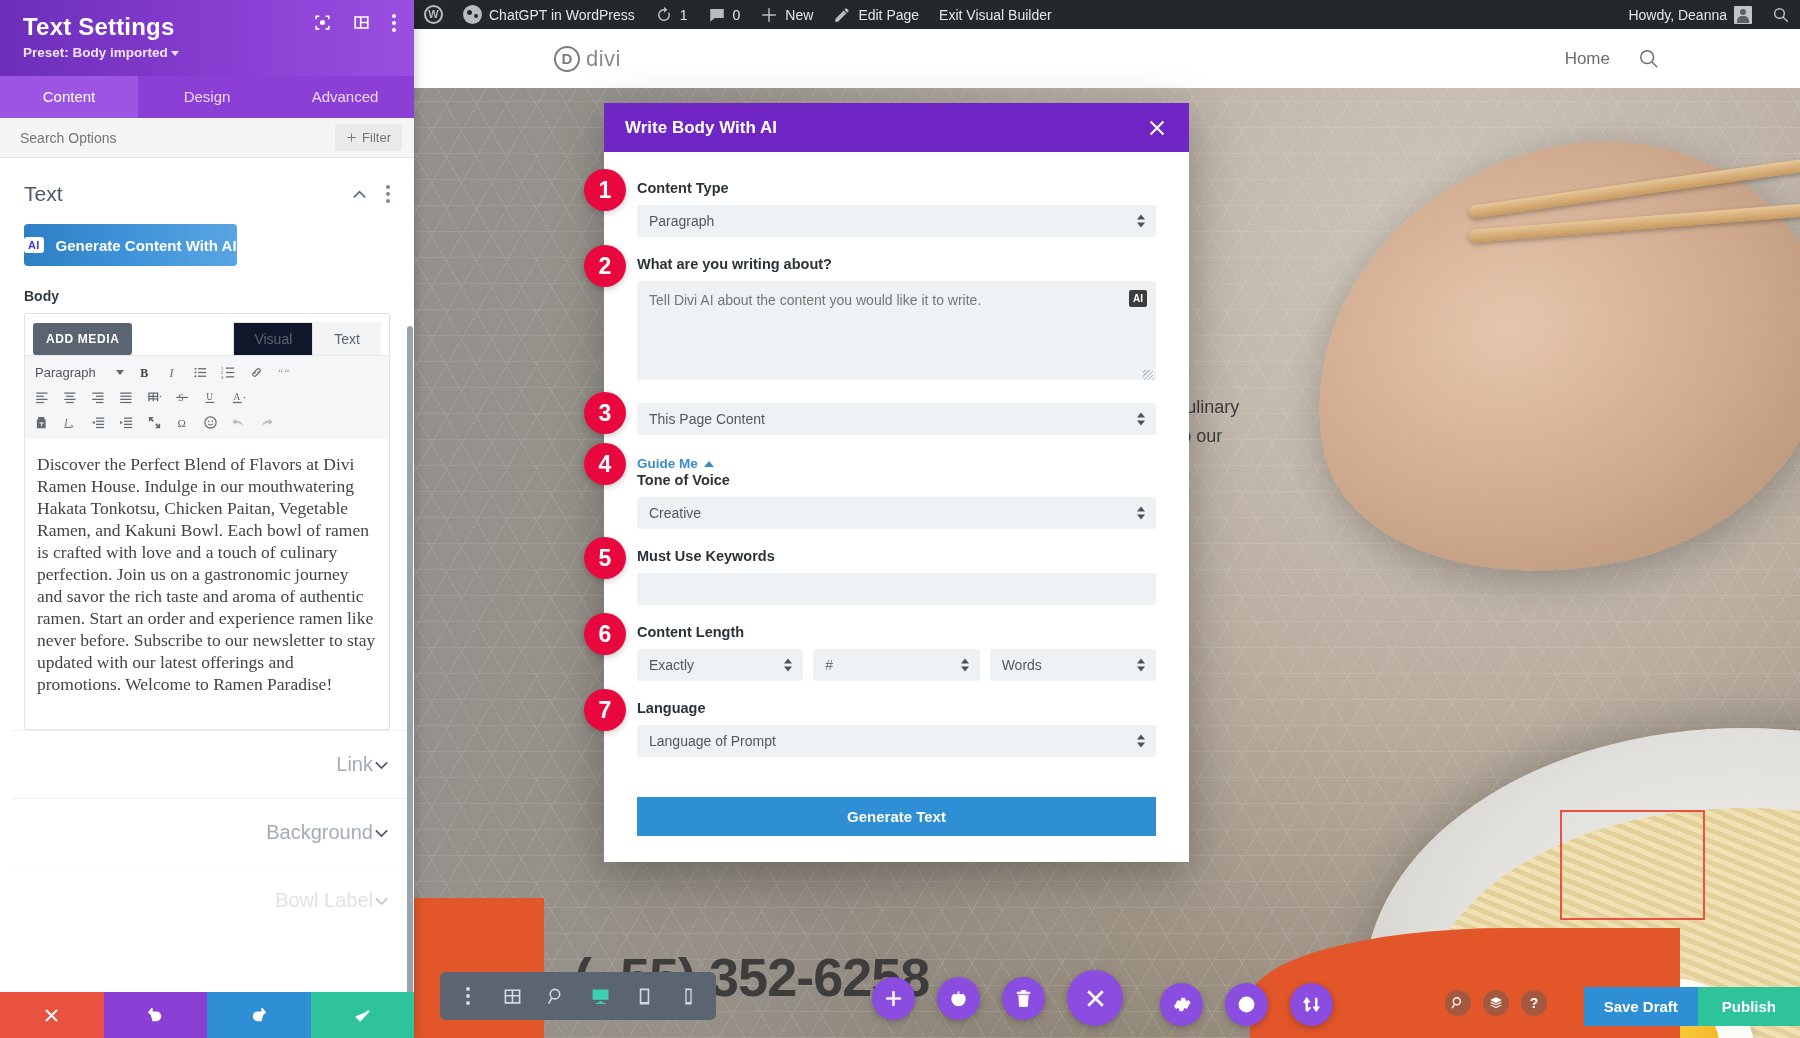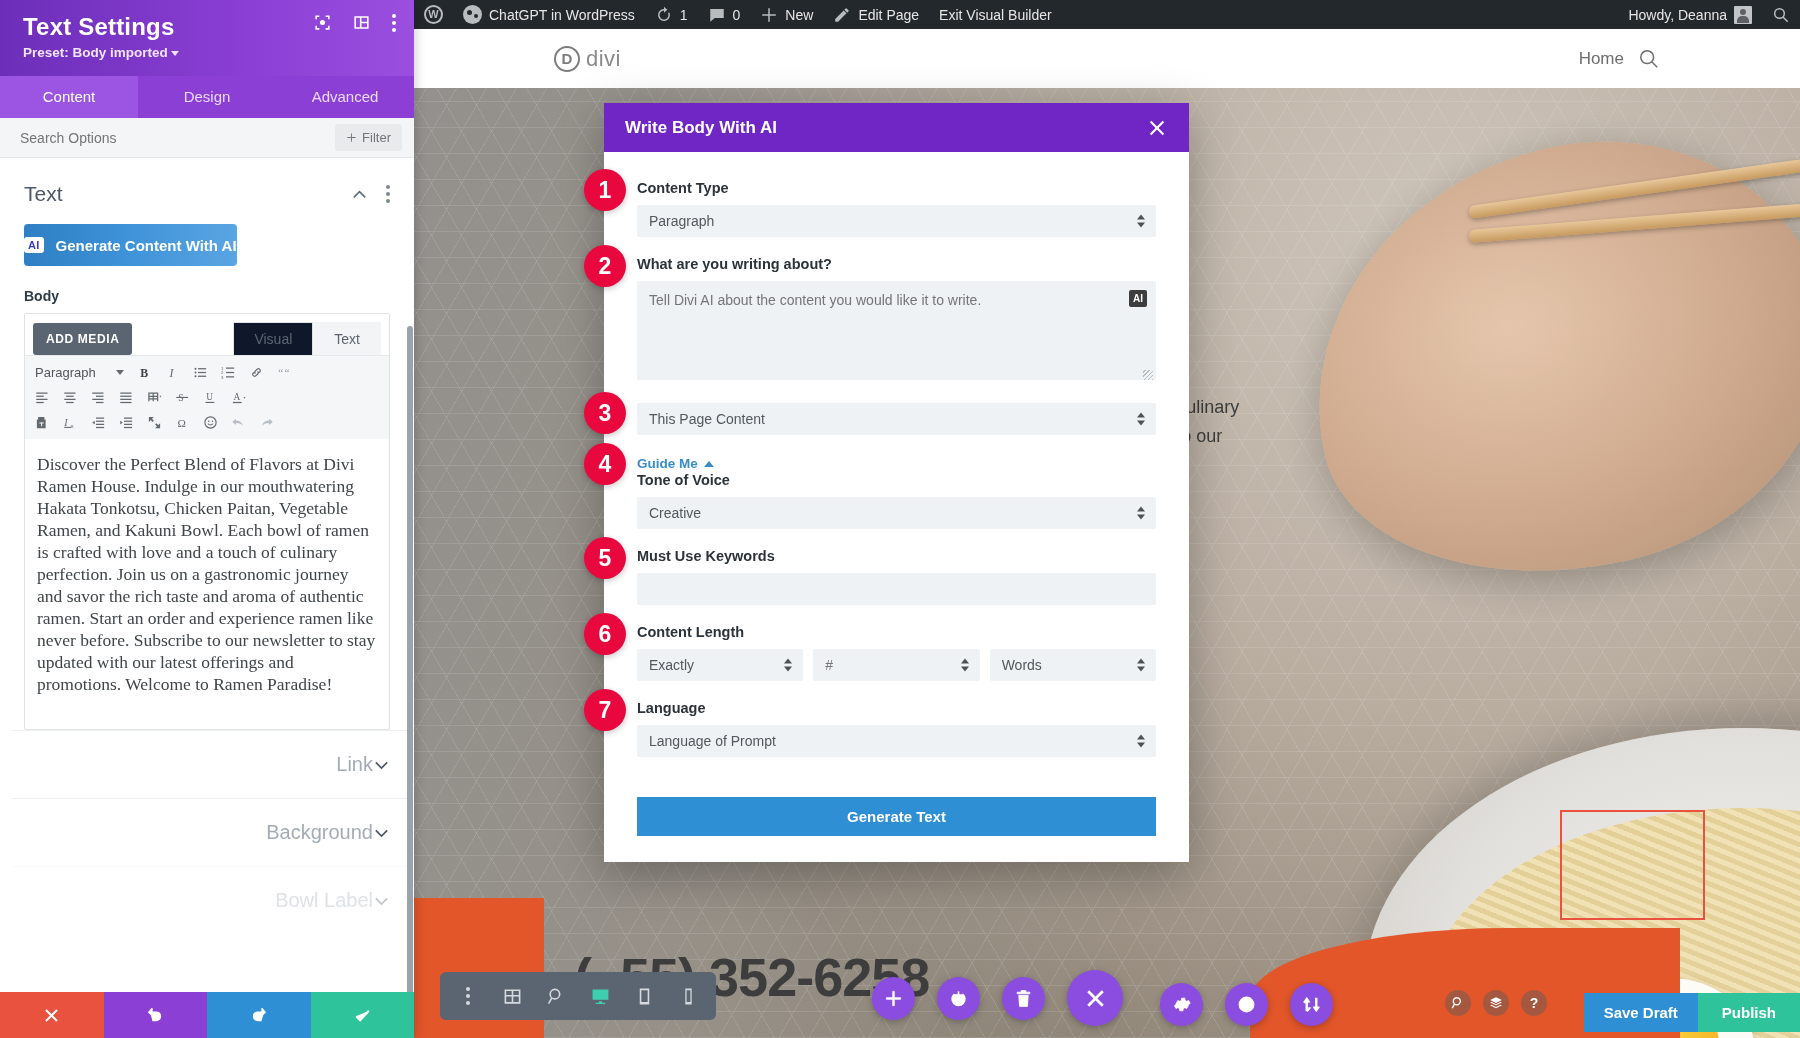--- a/index.html
+++ b/index.html
@@ -38,21 +38,21 @@
   .site-header {
     position: absolute; left: 0; top: 0; right: 0; height: 59px;
     background: #ffffff; display: flex; align-items: center; z-index: 4;
   }
   .divi-logo { display: flex; align-items: center; gap: 6px; margin-left: 140px; }
   .divi-circ {
     width: 26px; height: 26px; border-radius: 50%; border: 2px solid #7d7d7d;
     display:flex; align-items:center; justify-content:center; font-size: 15px; color: #7d7d7d; font-weight: 700;
   }
   .divi-word { font-size: 22px; color: #8a8a8a; letter-spacing: .5px; }
-  .site-nav { margin-left: auto; display: flex; align-items: center; gap: 14px; margin-right: 140px; }
+  .site-nav { margin-left: auto; display: flex; align-items: center; gap: 28px; margin-right: 140px; }
   .site-nav a { color: #6d6d6d; font-size: 17px; text-decoration: none; }
   .nav-search { width: 22px; height: 22px; }
 
   .hero {
     position: absolute; left: 0; top: 59px; right: 0; bottom: 0;
     background:
       linear-gradient(100deg, rgba(150,150,150,.75) 0%, rgba(170,170,170,.35) 30%, rgba(210,210,210,0) 55%),
       radial-gradient(circle at 75% 18%, #cfc6bb 0%, #b9ada0 35%, #8c8274 70%),
       #a8a8a8;
     overflow: hidden;
@@ -294,21 +294,21 @@
     box-shadow: 0 2px 7px rgba(0,0,0,.25);
   }
   .rbtn svg { width: 19px; height: 19px; fill: #fff; stroke: #fff; }
   .rbtn.big { width: 56px; height: 56px; }
   .rbtn.big svg { width: 25px; height: 25px; }
   .rg-right { left: 1160px; }
   .mini-group { position: absolute; right: 253px; bottom: 22px; display: flex; align-items: center; gap: 12px; z-index: 90; }
   .mbtn { width: 26px; height: 26px; border-radius: 50%; background: rgba(90,90,90,.45); display:flex; align-items:center; justify-content:center; cursor:pointer; }
   .mbtn svg { width: 14px; height: 14px; fill: #fff; }
   .mbtn span { color: #fff; font-size: 14px; font-weight: 700; }
-  .save-group { position: absolute; right: 0; bottom: 6px; display: flex; z-index: 90; }
+  .save-group { position: absolute; right: 0; bottom: 12px; display: flex; z-index: 90; }
   .save-draft { background: #2e8fd4; color: #fff; font-size: 15px; font-weight: 700; padding: 11px 20px; cursor: pointer; border: none; font-family:"Liberation Sans", sans-serif;}
   .publish { background: #2fc39b; color: #fff; font-size: 15px; font-weight: 700; padding: 11px 24px; cursor: pointer; border: none; font-family:"Liberation Sans", sans-serif;}
 
   .sel-dot-frame { position: absolute; left: 1560px; bottom: 118px; width: 145px; height: 110px; border: 2px solid #e8523f; z-index: 70; }
 </style>
 </head>
 <body>
 
 <div id="root">
 

